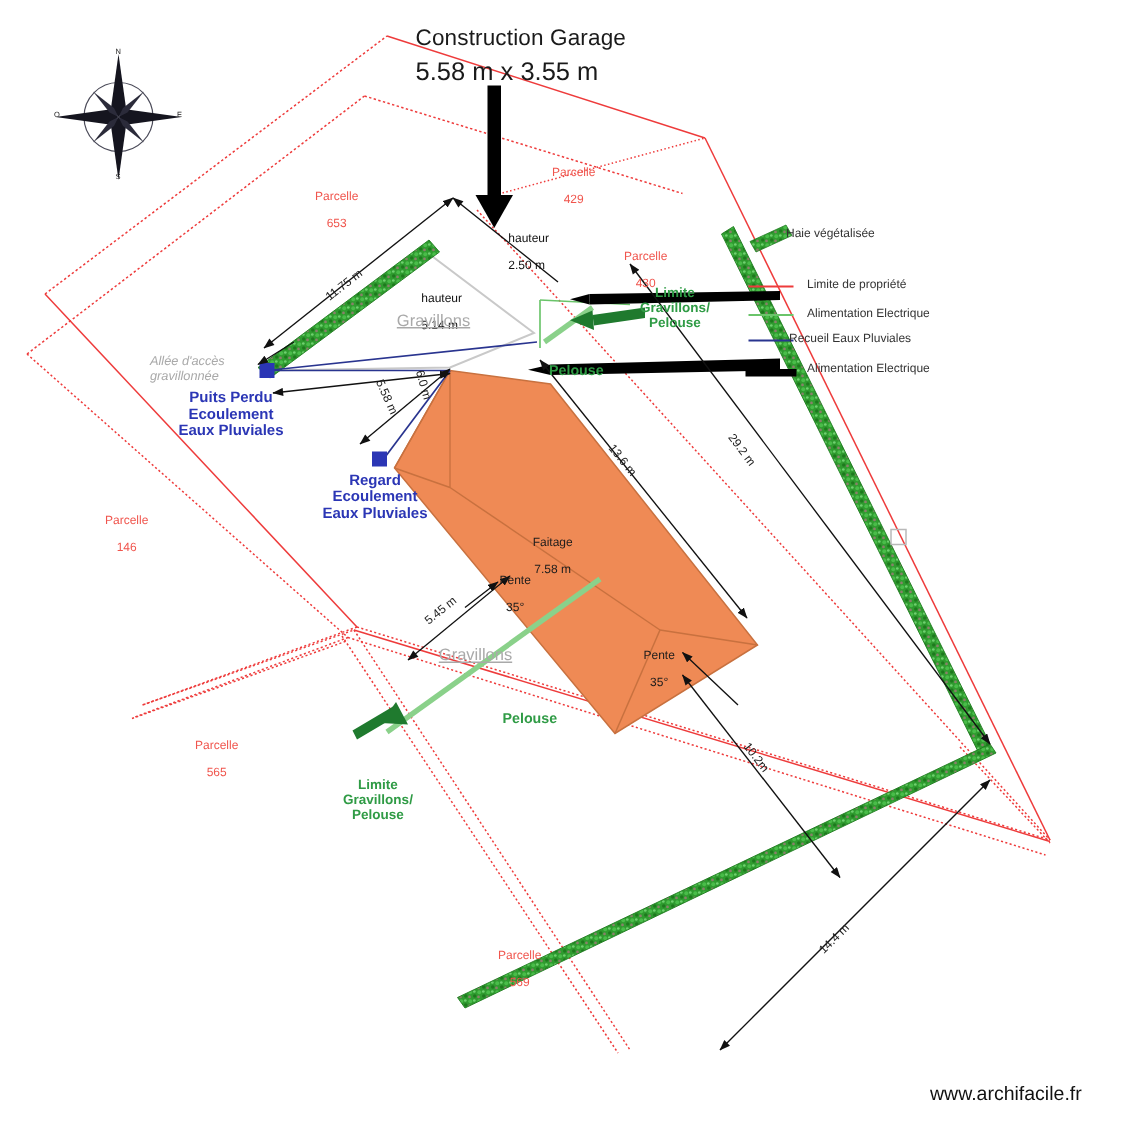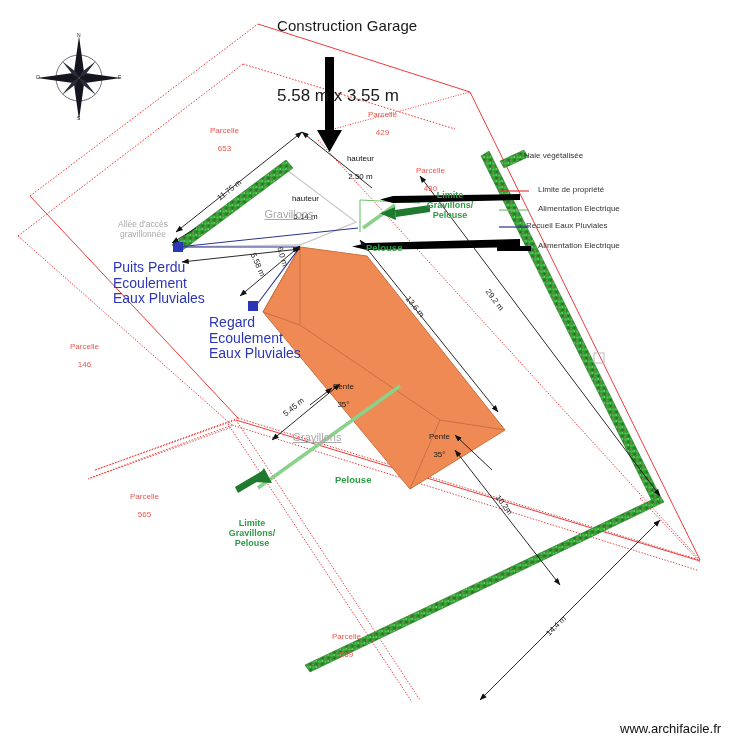--- a/index.html
+++ b/index.html
@@ -35,21 +35,20 @@
     color: #1a1a1a;
     left: 277px;
     top: 18px;
     letter-spacing: 0.1px;
   }
   .title-sub {
     font-size: 17px;
     color: #1a1a1a;
     left: 277px;
     top: 38px;
-    margin-top: 48px;
   }
   .parcel {
     font-size: 8px;
     color: #f0554d;
     text-align: center;
   }
   .dim {
     font-size: 8px;
     color: #222222;
   }
@@ -59,27 +58,26 @@
     text-align: center;
     text-decoration: underline;
   }
   .gray-lbl-sm {
     font-size: 8.5px;
     color: #a9a9a9;
   }
   .blk-lbl {
     font-size: 8px;
     color: #111111;
-    text-align: center;
   }
   .blue-lbl {
-    font-size: 14px;
+    font-size: 10px;
     color: #2b36b5;
-    text-align: left;
-    font-weight: 400;
+    text-align: center;
+    font-weight: 700;
   }
   .green-lbl {
     font-size: 9px;
     color: #2f9b45;
     text-align: center;
     font-weight: bold;
   }
   .green-lbl-l {
     font-size: 9.5px;
     color: #2f9b45;
@@ -333,30 +331,34 @@
     <span>2.50 m</span>
   </div>
   <div class="txt blk-lbl" style="left:272px; top:186px; width:58px;">
     <span>hauteur</span><br>
     <span>5.14 m</span>
   </div>
 
   <div class="txt gray-lbl" style="left:258px; top:208px; width:62px;">Gravillons</div>
   <div class="txt gray-lbl" style="left:286px; top:431px; width:62px;">Gravillons</div>
 
-  <div class="txt gray-lbl-sm" style="left:100px; top:220px; width:86px; text-align:center;">Allée d'accès<br>gravillonnée</div>
+  <div class="txt gray-lbl-sm" style="left:100px; top:236px; width:86px; text-align:left;font-style:italic;">Allée d'accès<br>gravillonnée</div>
 
   <div class="txt blue-lbl" style="left:113px; top:260px; width:82px;">Puits Perdu<br>Ecoulement<br>Eaux Pluviales</div>
   <div class="txt blue-lbl" style="left:209px; top:315px; width:82px;">Regard<br>Ecoulement<br>Eaux Pluviales</div>
 
   <div class="txt green-lbl" style="left:420px; top:190px; width:60px;">Limite<br>Gravillons/<br>Pelouse</div>
   <div class="txt green-lbl" style="left:222px; top:518px; width:60px;">Limite<br>Gravillons/<br>Pelouse</div>
   <div class="txt green-lbl-l" style="left:366px; top:243px;">Pelouse</div>
   <div class="txt green-lbl-l" style="left:335px; top:475px;">Pelouse</div>
 
+  <div class="txt roof-lbl" style="left:336px; top:349px; width:56px;">
+    <span>Faitage</span><br>
+    <span>7.58 m</span>
+  </div>
   <div class="txt roof-lbl" style="left:320px; top:374px; width:38px;">
     <span>Pente</span><br>
     <span>35°</span>
   </div>
   <div class="txt roof-lbl" style="left:416px; top:424px; width:38px;">
     <span>Pente</span><br>
     <span>35°</span>
   </div>
 
   <div class="txt dim rot" style="left:216px; top:196px; transform:rotate(-38deg);">11.75 m</div>

